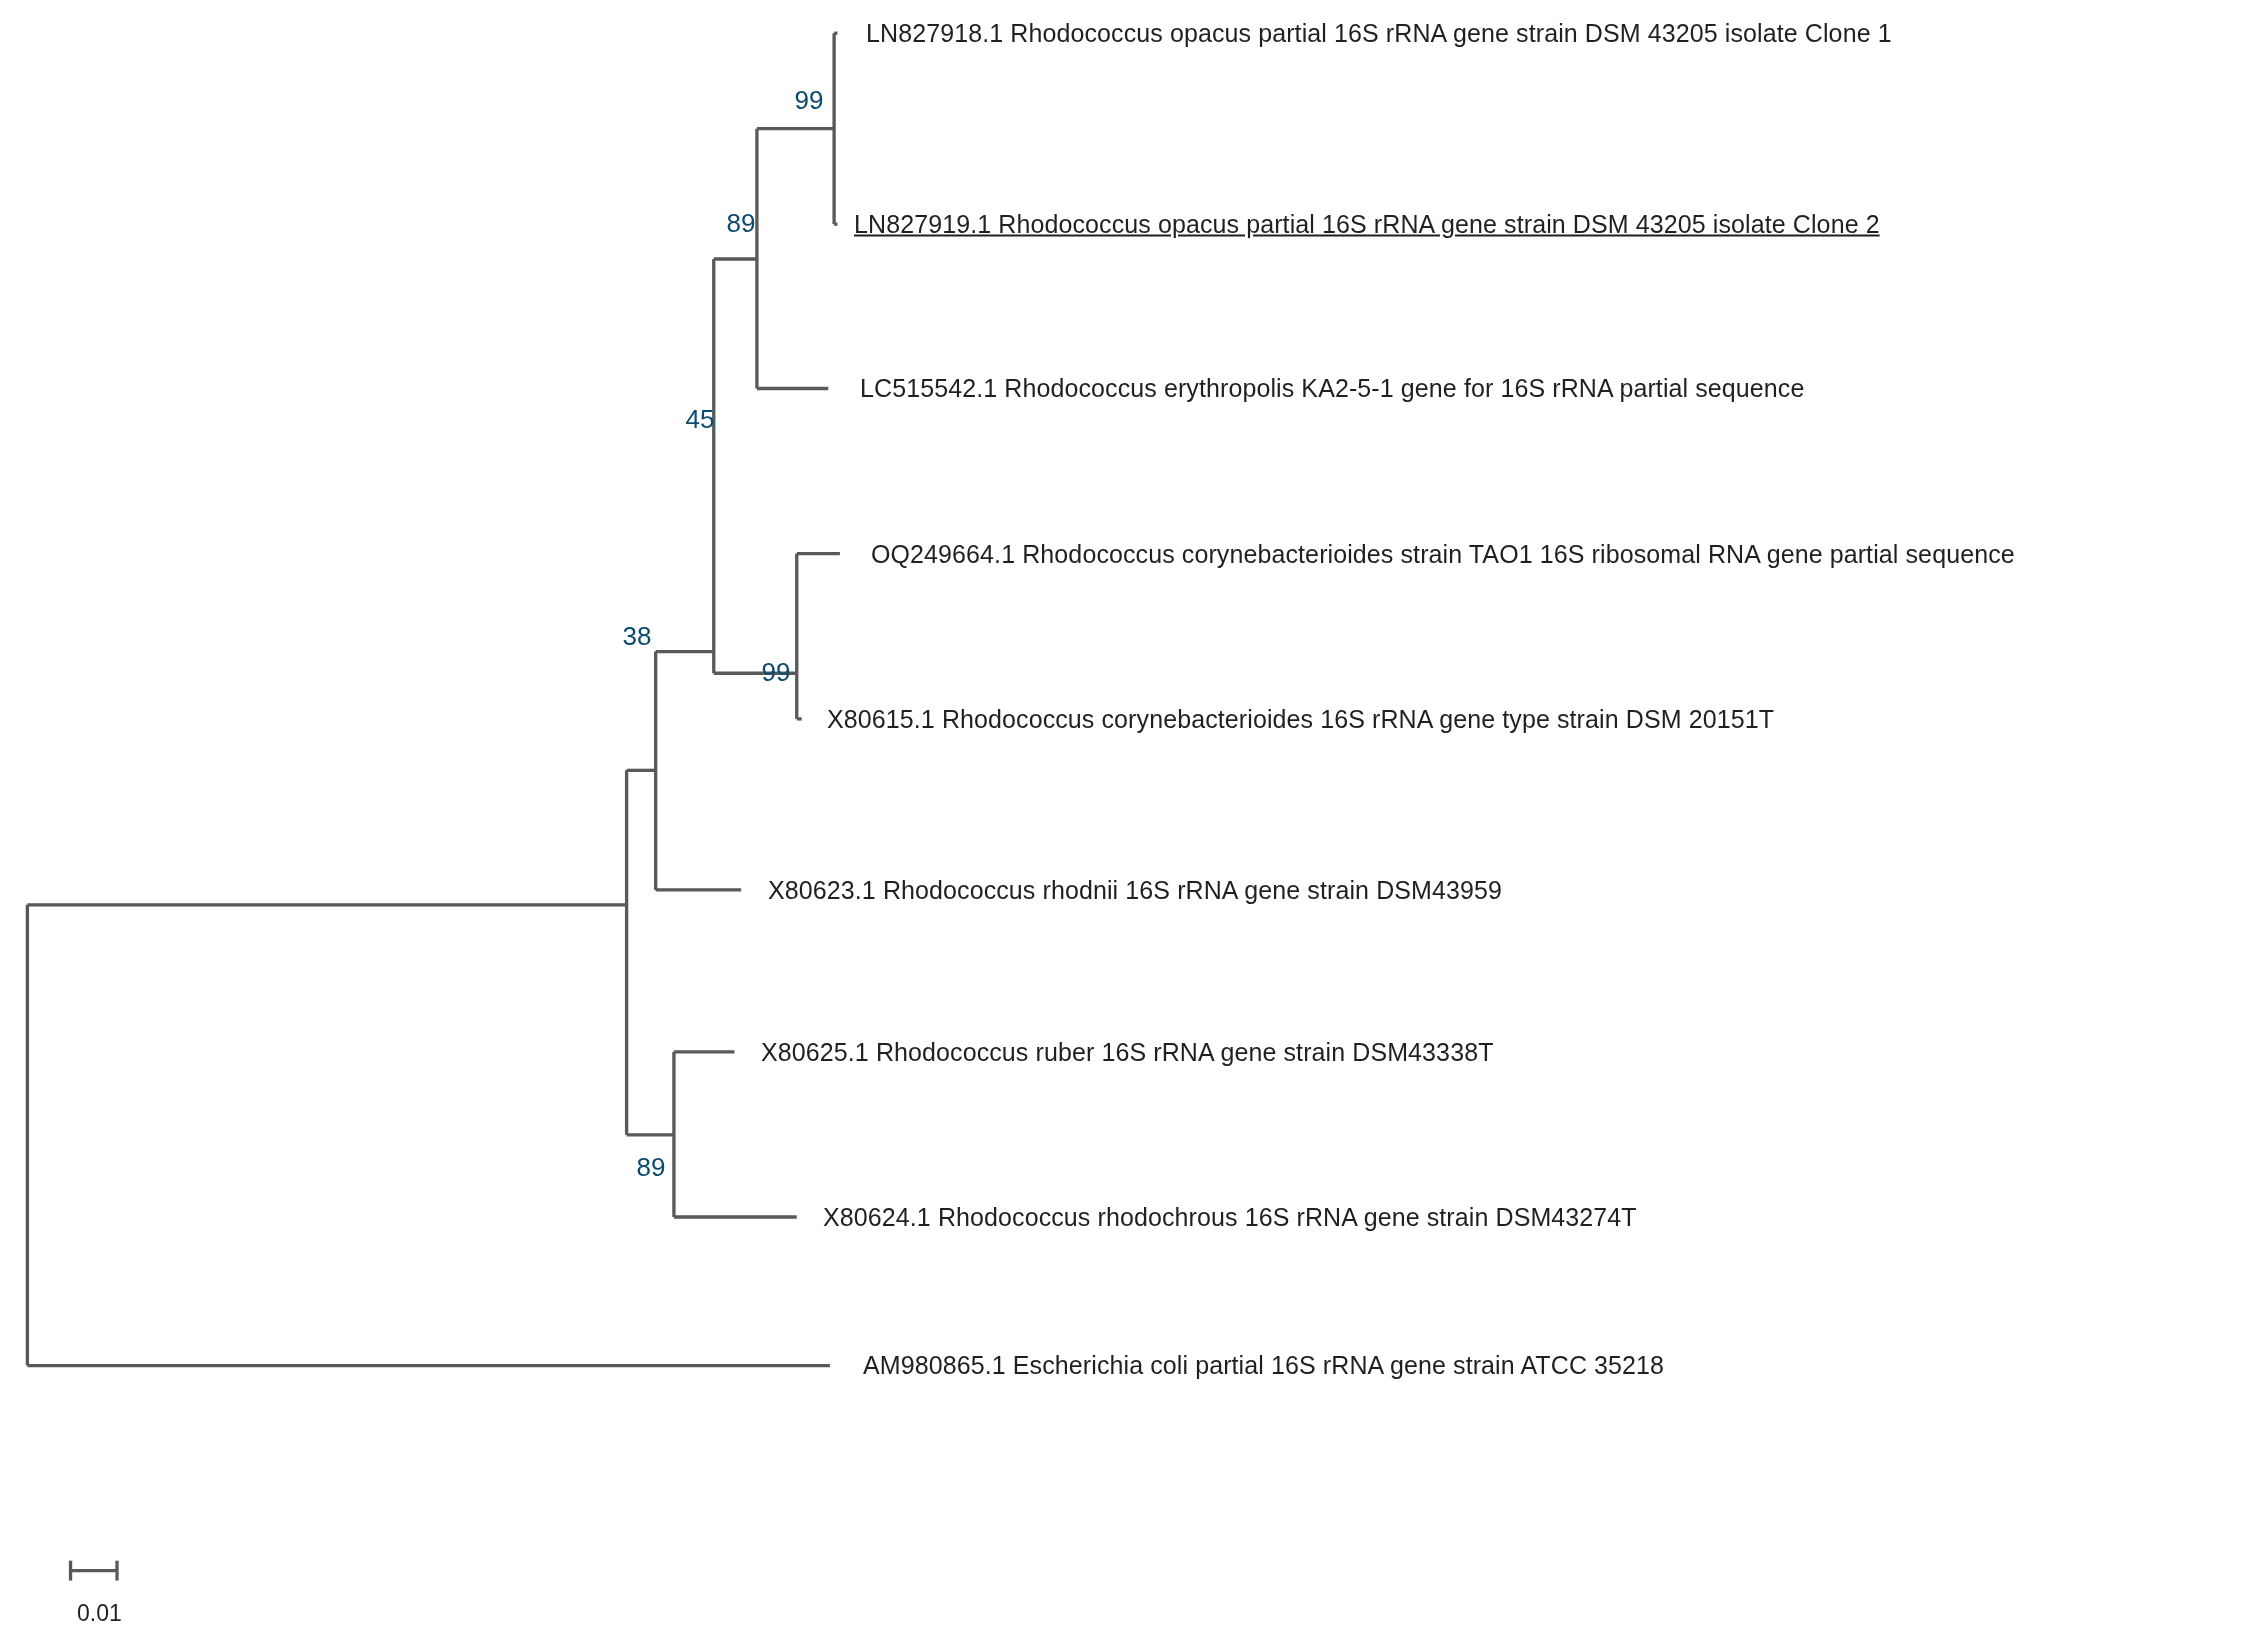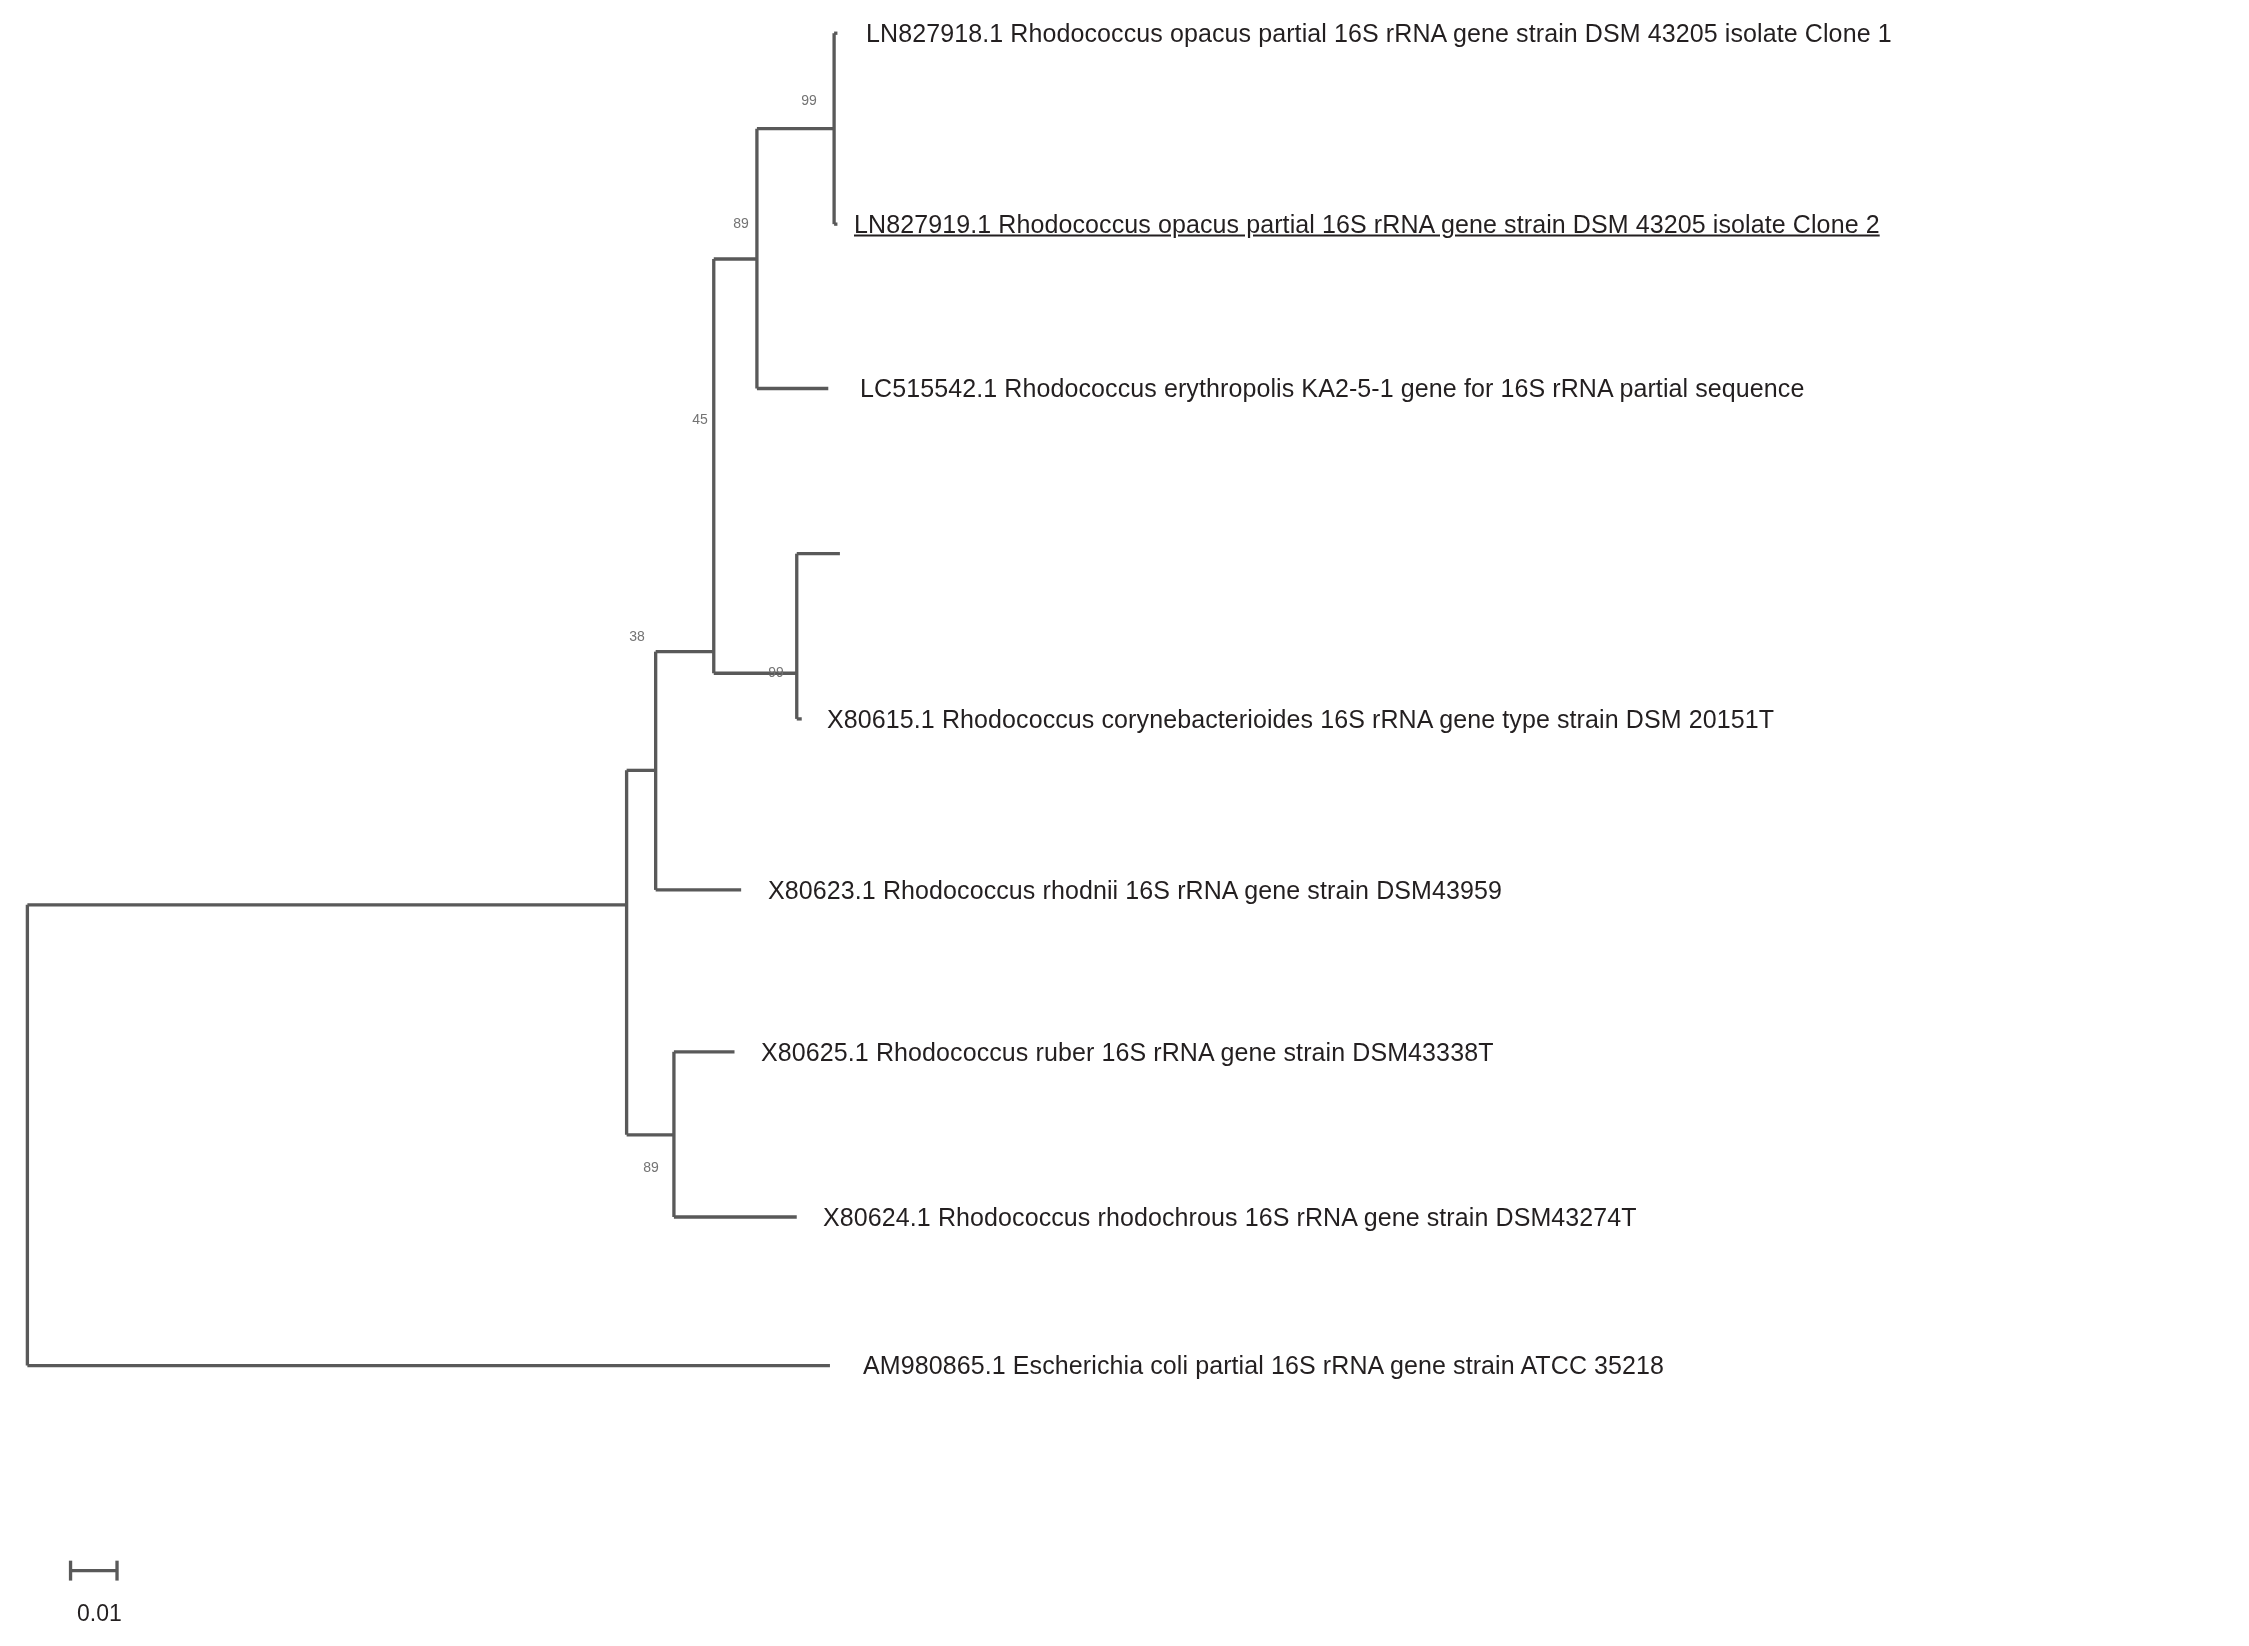--- a/index.html
+++ b/index.html
@@ -11,21 +11,21 @@
   #tree-figure{position:absolute;inset:0;border-radius:6px;}
   #tree-svg{position:absolute;left:0;top:0;width:2250px;height:1647px;}
   .taxon-label{
     position:absolute;white-space:nowrap;
     font-size:25px;line-height:25px;color:#231f20;
     letter-spacing:0.1px;
     transform:translateY(-50%);
   }
   .bootstrap-label{
     position:absolute;white-space:nowrap;
-    font-size:14px;line-height:21.6px;color:#737373;
+    font-size:26px;line-height:21.6px;color:#0c4a6e;
     transform:translate(-50%,-50%);
   }
   .scale-label{
     position:absolute;white-space:nowrap;
     font-size:23px;line-height:23px;color:#231f20;
   }
 </style>
 </head>
 <body>
 
@@ -81,20 +81,21 @@
       <path d="M141,1880 L141,1904"></path>
     </g>
   </svg>
 
   <div class="taxon-label" style="left:866px;top:33px;">LN827918.1 Rhodococcus opacus partial 16S rRNA gene strain DSM 43205 isolate Clone 1</div>
 
   <div class="taxon-label" style="left:854px;top:224px;text-decoration:underline;">LN827919.1 Rhodococcus opacus partial 16S rRNA gene strain DSM 43205 isolate Clone 2</div>
 
   <div class="taxon-label" style="left:860px;top:388px;">LC515542.1 Rhodococcus erythropolis KA2-5-1 gene for 16S rRNA partial sequence</div>
 
+  <div class="taxon-label" style="left:871px;top:554px;">OQ249664.1 Rhodococcus corynebacterioides strain TAO1 16S ribosomal RNA gene partial sequence</div>
 
   <div class="taxon-label" style="left:827px;top:719px;">X80615.1 Rhodococcus corynebacterioides 16S rRNA gene type strain DSM 20151T</div>
 
   <div class="taxon-label" style="left:768px;top:890px;">X80623.1 Rhodococcus rhodnii 16S rRNA gene strain DSM43959</div>
 
   <div class="taxon-label" style="left:761px;top:1052px;">X80625.1 Rhodococcus ruber 16S rRNA gene strain DSM43338T</div>
 
   <div class="taxon-label" style="left:823px;top:1217px;">X80624.1 Rhodococcus rhodochrous 16S rRNA gene strain DSM43274T</div>
 
   <div class="taxon-label" style="left:863px;top:1365px;">AM980865.1 Escherichia coli partial 16S rRNA gene strain ATCC 35218</div>

